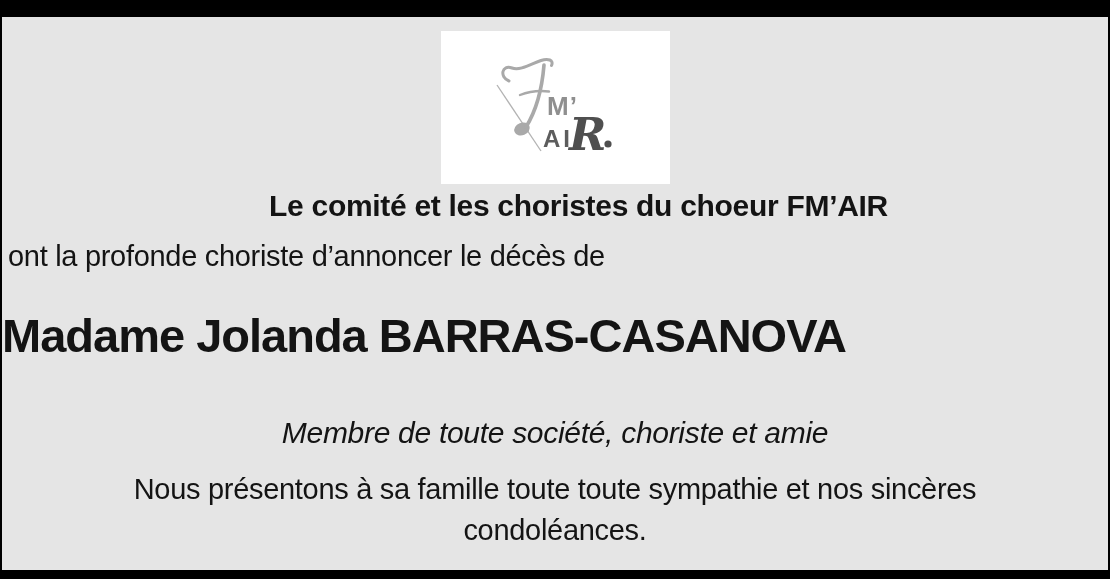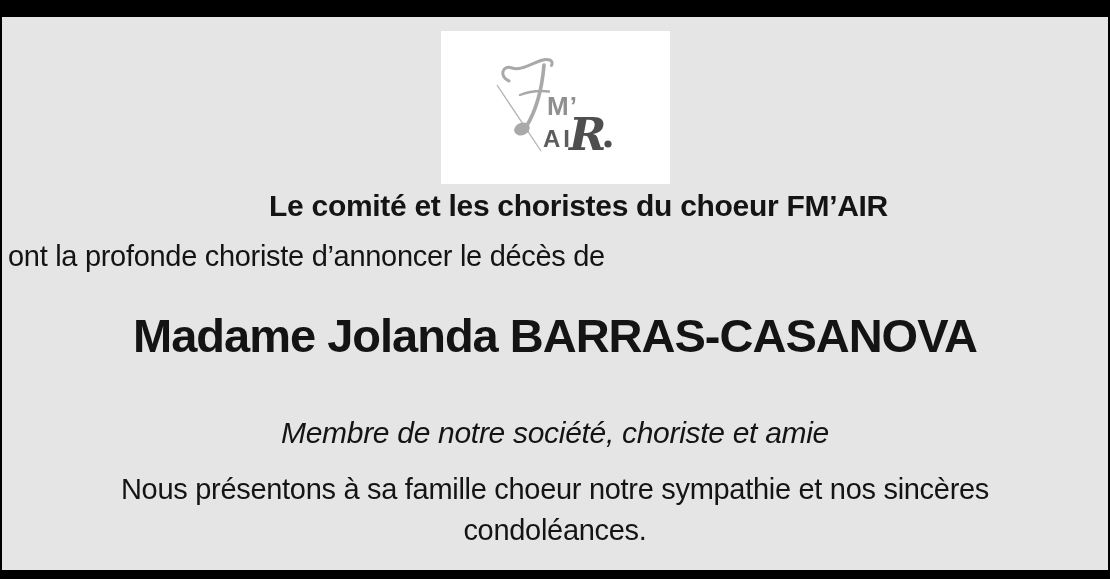--- a/index.html
+++ b/index.html
@@ -45,21 +45,20 @@
     left: 6px;
     right: auto;
     text-align: left;
     font-weight: normal;
     font-size: 29px;
     line-height: 34px;
     letter-spacing: -0.3px;
   }
   .deceased {
     top: 293px;
-    text-align: center;
     font-weight: bold;
     font-size: 47px;
     line-height: 52px;
     letter-spacing: -1px;
     margin: 0;
   }
   .role {
     top: 399px;
     text-align: center;
     font-style: italic;
@@ -106,17 +105,17 @@
       <circle cx="167" cy="113" r="3.6" fill="#4f4f4f"></circle>
     </svg>
   </div>
 
   <p class="line committee">Le comité et les choristes du choeur FM’AIR</p>
 
   <p class="line sadness">ont la profonde choriste d’annoncer le décès de</p>
 
   <h1 class="line deceased">Madame Jolanda BARRAS-CASANOVA</h1>
 
-  <p class="line role">Membre de notre société, choriste et amie</p>
+  <p class="line role">Membre de toute société, choriste et amie</p>
 
-  <p class="line condolences">Nous présentons à sa famille choeur notre sympathie et nos sincères condoléances.</p>
+  <p class="line condolences">Nous présentons à sa famille toute toute sympathie et nos sincères condoléances.</p>
 
 </div>
 
 </body></html>

